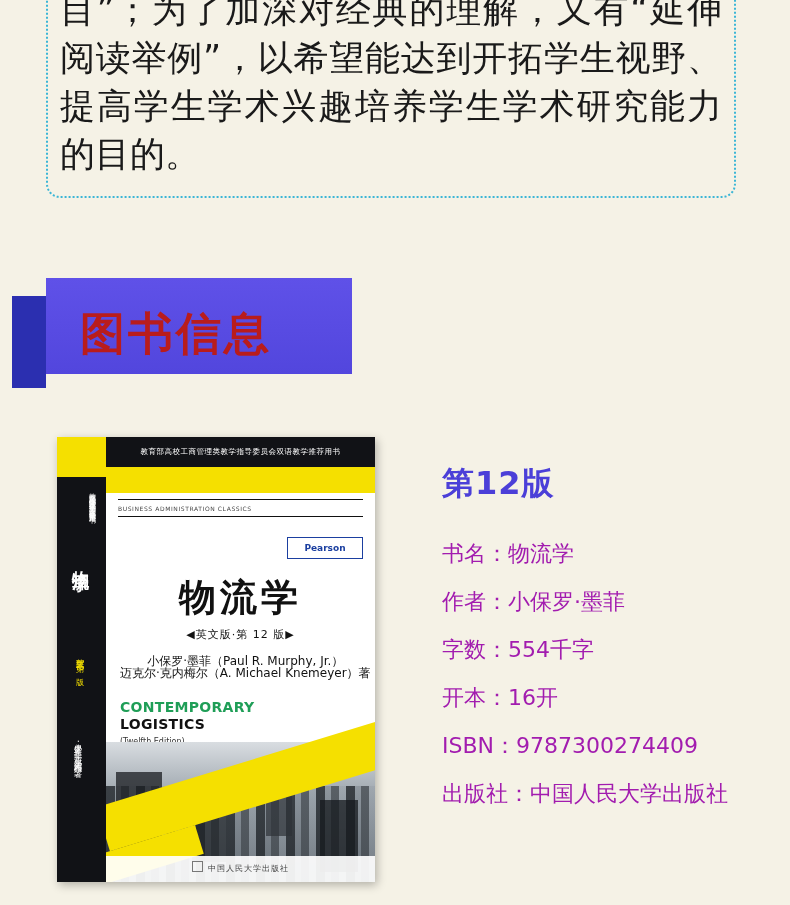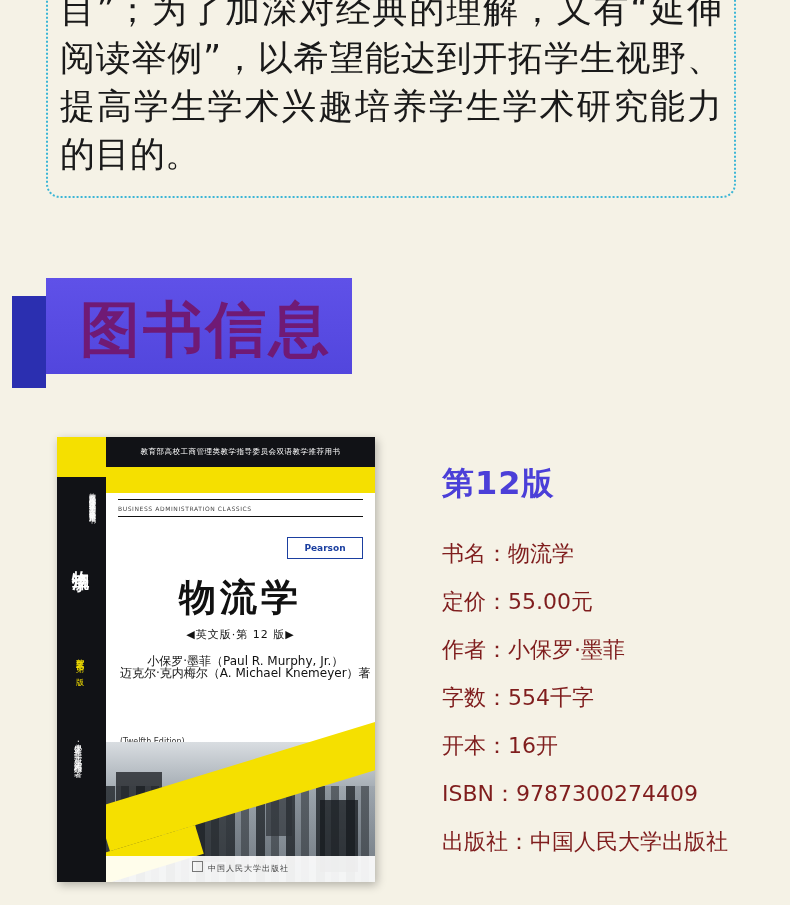--- a/index.html
+++ b/index.html
@@ -61,25 +61,24 @@
     background: #5a4fe0;
     background: linear-gradient(180deg, #5f51e8 0%, #5246dd 100%);
   }
   .banner-title {
     position: absolute;
     left: 68px;
     top: 8px;
     width: 300px;
     height: 96px;
     line-height: 96px;
-    color: #701a75;
-    font-size: 60px;
+    color: #b91c1c;
+    font-size: 45px;
     font-weight: bold;
     letter-spacing: 3px;
-    font-family: Liberation Mono, monospace;
   }
 
   
   .book {
     position: absolute;
     left: 57px;
     top: 437px;
     width: 318px;
     height: 445px;
     box-shadow: 2px 3px 9px rgba(0,0,0,0.28);
@@ -322,21 +321,21 @@
   }
   .edition-big {
     color: #4b3fd8;
     font-size: 32px;
     font-weight: bold;
     letter-spacing: 1px;
     margin-bottom: 24px;
   }
   .info-row {
     font-size: 22px;
-    color: #7f1d1d;
+    color: #a21caf;
     line-height: 48px;
     white-space: nowrap;
   }
 </style>
 </head>
 <body>
 
 <div class="intro-box">
   <div class="intro-text">拓学生的学术视野，章后有“延伸阅读书目”；为了加深对经典的理解，又有“延伸阅读举例”，以希望能达到开拓学生视野、提高学生学术兴趣培养学生学术研究能力的目的。</div>
 </div>
@@ -370,42 +369,43 @@
     <div class="pearson">Pearson</div>
 
     <div class="book-title-cn">物流学</div>
     <div class="edition-tag">◀英文版·第 12 版▶</div>
 
     <div class="authors">
       <div>小保罗·墨菲（Paul R. Murphy, Jr.）</div>
       <div>迈克尔·克内梅尔（A. Michael Knemeyer）著</div>
     </div>
 
+    <div class="title-en">
+      <div>CONTEMPORARY</div>
+      <div class="l2">LOGISTICS</div>
+    </div>
     <div class="edition-en">(Twelfth Edition)</div>
 
     <div class="photo"></div>
     <div class="yellow-swoosh"></div>
     <div class="yellow-swoosh2"></div>
 
     <div class="publisher-bar">
       <span class="logo-sq"></span><span>中国人民大学出版社</span>
     </div>
   </div>
 </div>
 
 <div class="info">
   <div class="edition-big">第12版</div>
 
   <div class="info-row">
     <span>书名：</span><span>物流学</span>
   </div>
   <div class="info-row">
-    <span>定价：</span><span>55.00元</span>
-  </div>
-  <div class="info-row">
     <span>作者：</span><span>小保罗·墨菲</span>
   </div>
   <div class="info-row">
     <span>字数：</span><span>554千字</span>
   </div>
   <div class="info-row">
     <span>开本：</span><span>16开</span>
   </div>
   <div class="info-row">
     <span>ISBN：</span><span>9787300274409</span>

